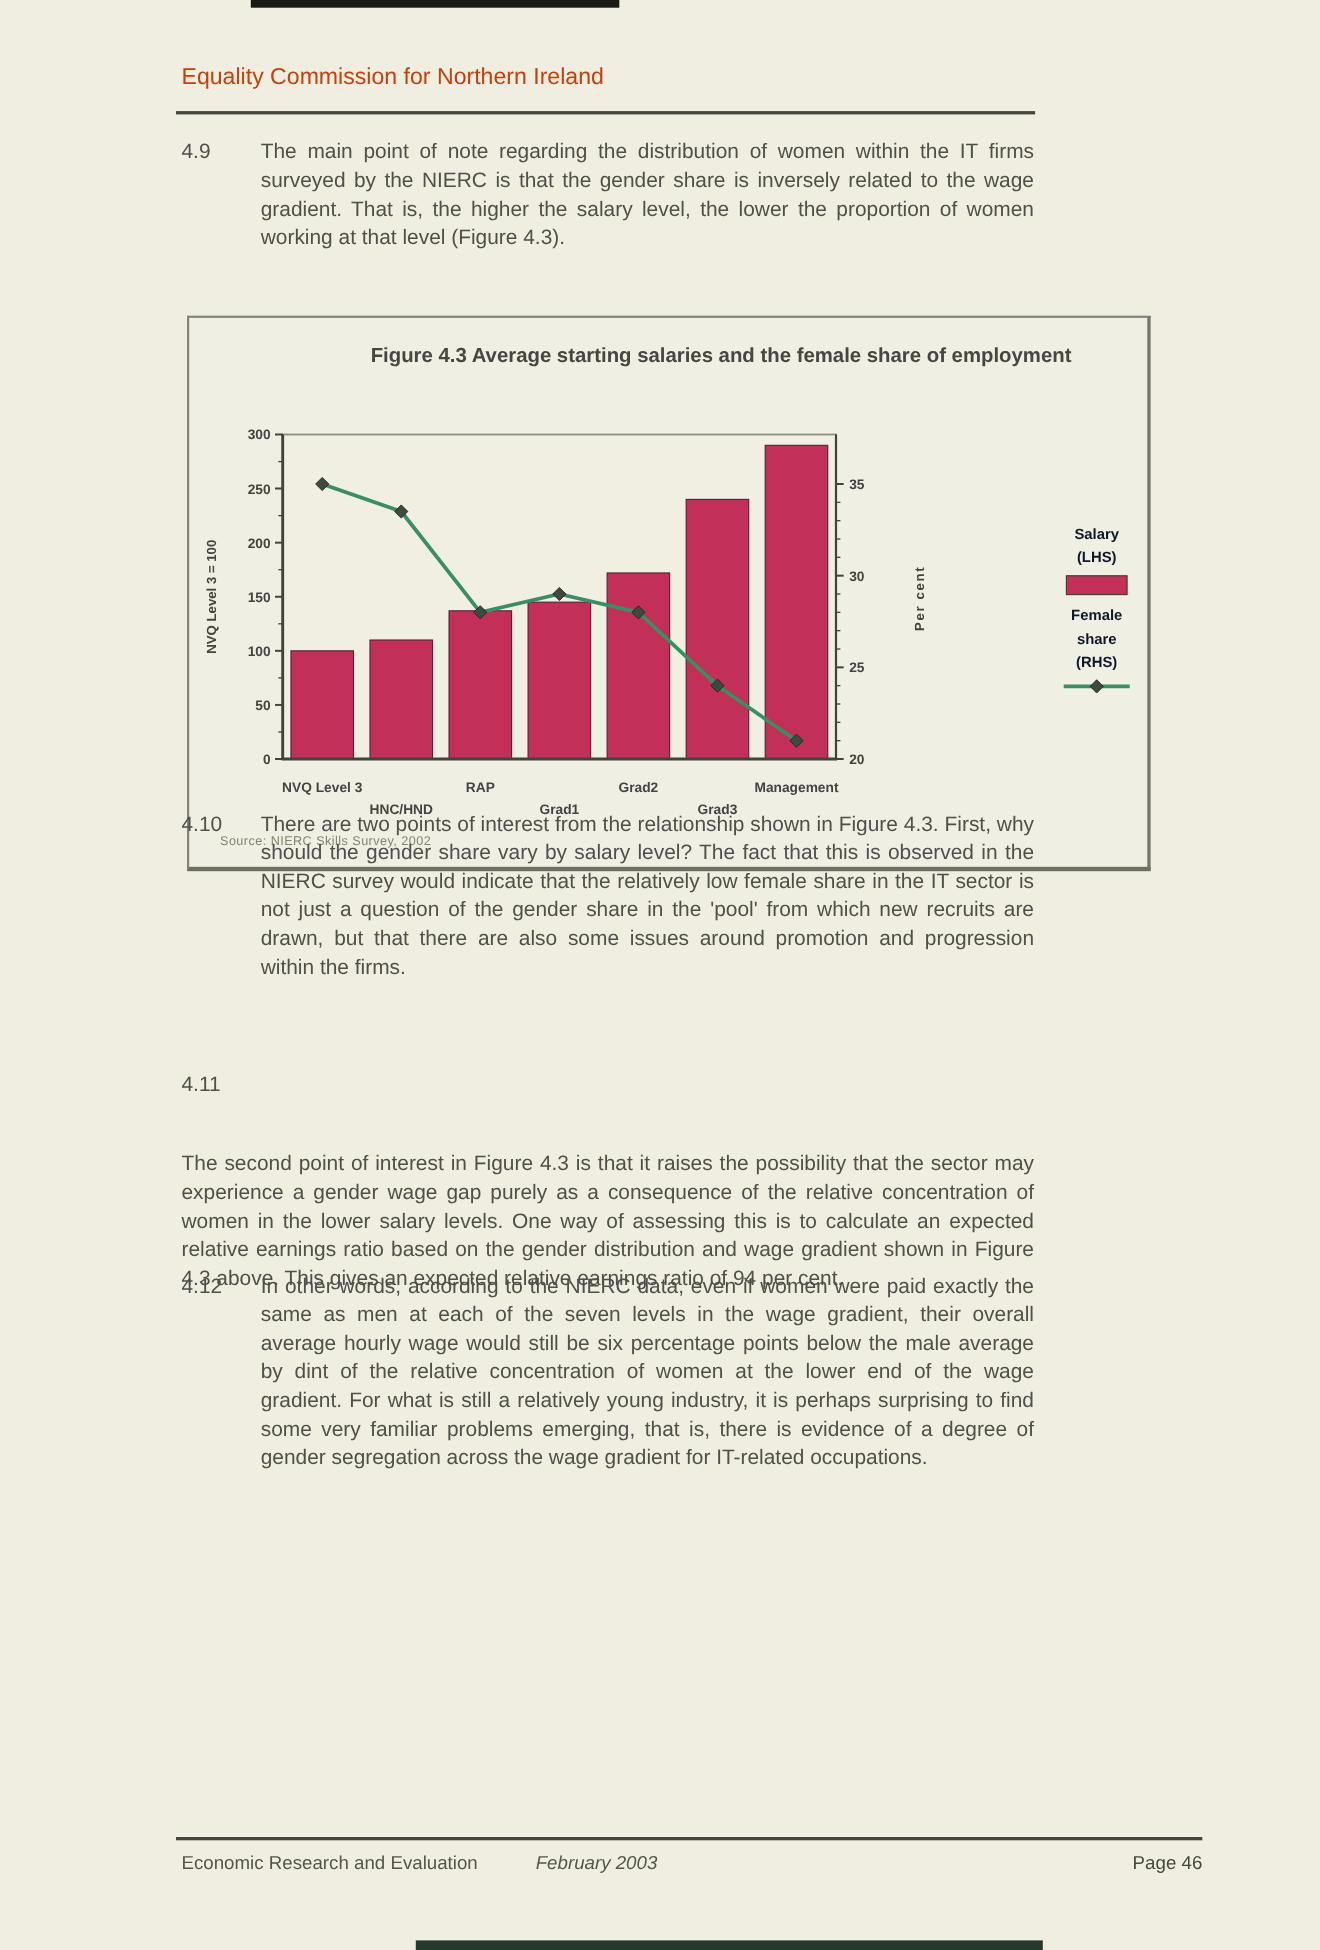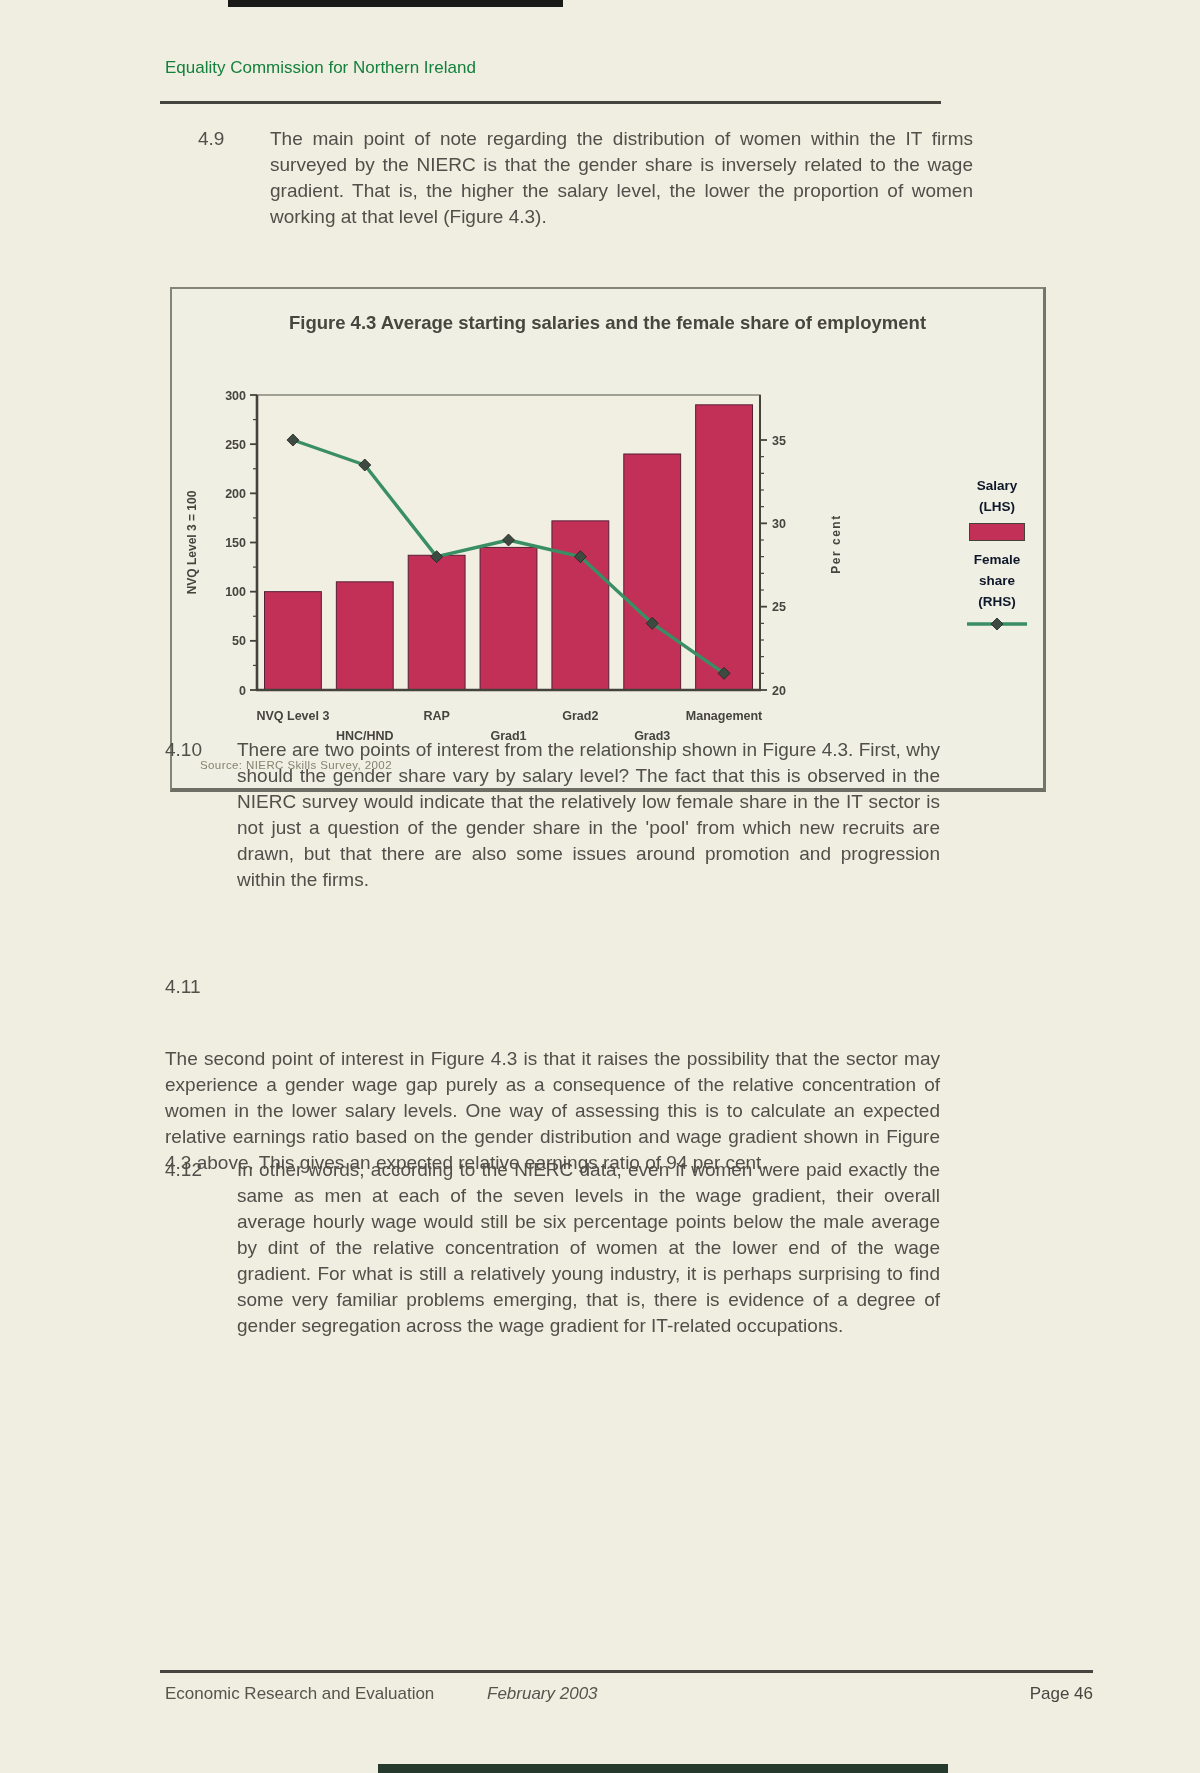--- a/index.html
+++ b/index.html
@@ -11,41 +11,41 @@
     background:#efeee1;
     overflow:hidden;
     font-family:"Liberation Sans", sans-serif;
     color:#52514b;
   }
   
   .scan-top{position:absolute;left:228px;top:0;width:335px;height:7px;background:#191917;}
   .scan-bottom{position:absolute;left:378px;top:1764px;width:570px;height:9px;background:#25392d;}
 
   
-  .hdr-left{position:absolute;left:165px;top:58px;font-size:17px;color:#15803d;}
+  .hdr-left{position:absolute;left:165px;top:58px;font-size:21px;color:#c2410c;}
   .hdr-right{position:absolute;left:540px;top:55px;width:400px;text-align:right;font-size:17px;line-height:23px;color:#5c5b53;}
   .hdr-rule{position:absolute;left:160px;top:101px;width:781px;height:3px;background:#45443e;}
 
   
   .para{position:absolute;left:165px;width:775px;display:flex;font-size:19px;line-height:26px;color:#504f49;}
   .para .pnum{flex:0 0 72px;}
   .para .ptext{flex:1;text-align:justify;}
 
   
   .figure{
     position:absolute;left:170px;top:287px;width:876px;height:505px;
     box-sizing:border-box;
     border:2px solid #85847a;
     border-bottom:4px solid #6f6e64;
     border-right:3px solid #76756b;
     background:#f0efe3;
   }
   .fig-title{position:absolute;left:0;top:20px;width:100%;text-align:center;
     font-size:18.5px;font-weight:bold;line-height:27px;color:#454младá;}
-  .fig-title{color:#47463f;}
+  .fig-title{color:#47463f;margin-left:48px;}
   .fig-source{position:absolute;left:28px;top:470px;font-size:11.5px;color:#84836f;letter-spacing:.4px;}
   .chart-svg{position:absolute;left:0;top:0;width:876px;height:505px;}
 
   .tick{font:700 12.5px "Liberation Sans", sans-serif;fill:#45443e;}
   .cat{font:700 12.5px "Liberation Sans", sans-serif;fill:#45443e;}
   .axis-title{font:700 12px "Liberation Sans", sans-serif;fill:#45443e;}
 
   
   .legend{position:absolute;left:772px;top:186px;width:106px;text-align:center;
     font-size:13.5px;font-weight:bold;line-height:21px;color:#0f172a;}
@@ -62,21 +62,21 @@
 <body>
 
 <div class="page">
 
   <div class="scan-top"></div>
   <div class="scan-bottom"></div>
 
   <div class="hdr-left">Equality Commission for Northern Ireland</div>
   <div class="hdr-rule"></div>
 
-  <div class="para" style="top:126px;margin-left:33px;">
+  <div class="para" style="top:126px;">
     <div class="pnum">4.9</div>
     <div class="ptext">The main point of note regarding the distribution of women within the IT firms surveyed by the NIERC is that the gender share is inversely related to the wage gradient.  That is, the higher the salary level, the lower the proportion of women working at that level (Figure 4.3).</div>
   </div>
 
   <div class="figure">
     <svg class="chart-svg" id="chart" viewBox="0 0 876 505">
         <rect x="85" y="106" width="503" height="295" fill="#f0efe2" stroke="#8d8c80" stroke-width="1.6"></rect>
         <rect x="92.5" y="302.6666666666667" width="56.85714285714286" height="98.33333333333331" fill="#c23058" stroke="#551f35" stroke-width="1"></rect>
         <rect x="164.35714285714286" y="292.83333333333337" width="56.85714285714286" height="108.16666666666663" fill="#c23058" stroke="#551f35" stroke-width="1"></rect>
         <rect x="236.21428571428572" y="266.2833333333333" width="56.85714285714286" height="134.7166666666667" fill="#c23058" stroke="#551f35" stroke-width="1"></rect>

